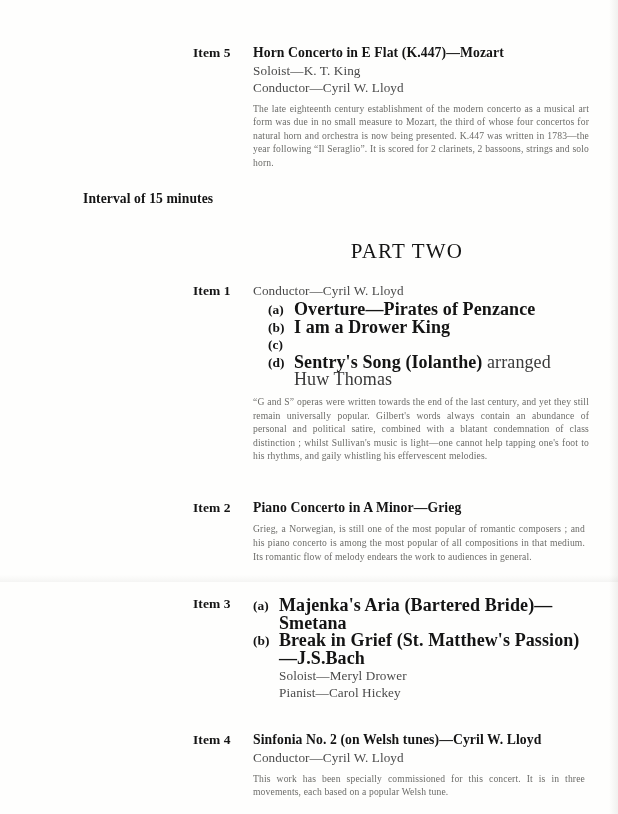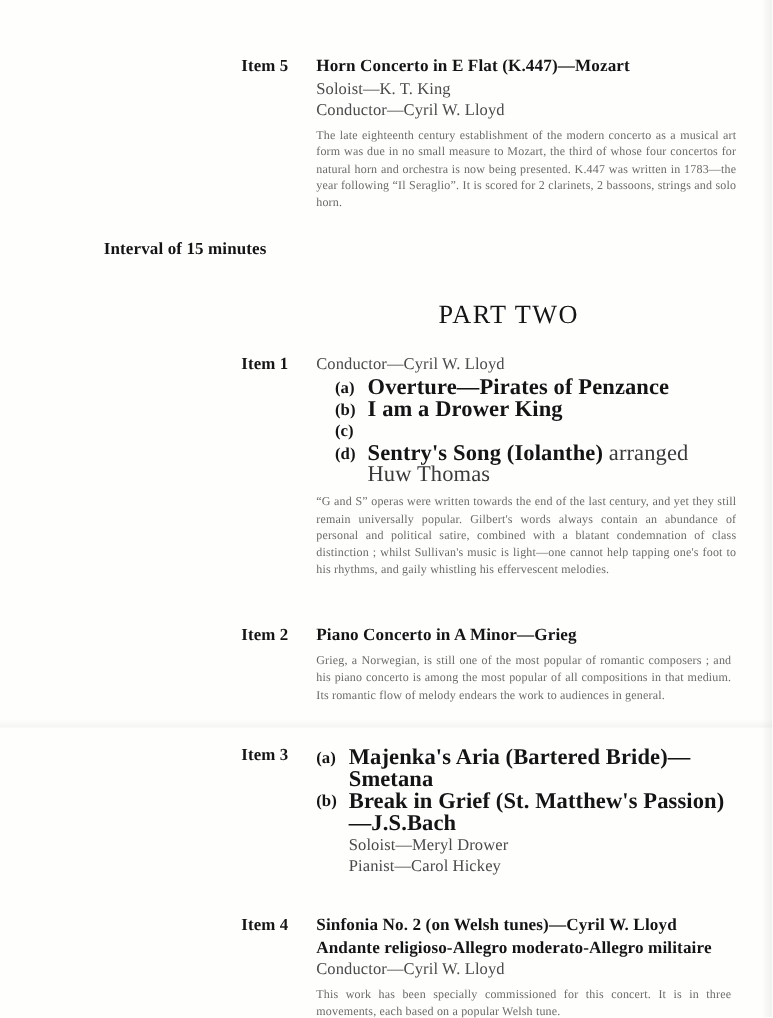--- a/index.html
+++ b/index.html
@@ -252,21 +252,20 @@
         </div>
       </div>
     </div>
 
     <div class="sp-item4"></div>
 
     <div class="item">
       <div class="item-label">Item 4</div>
       <div class="item-body">
         <div class="title-line">Sinfonia No. 2 (on Welsh tunes)—Cyril W. Lloyd</div>
-        <div class="title-line">Andante religioso-Allegro moderato-Allegro militaire</div>
         <div class="credit-line">Conductor—Cyril W. Lloyd</div>
         <div class="note narrow">This work has been specially commissioned for this concert.  It is in three movements, each based on a popular Welsh tune.</div>
       </div>
     </div>
 
   </div>
 
   <div class="scan-edge-right"></div>
   <div class="scan-edge-bottom"></div>
 </div>

